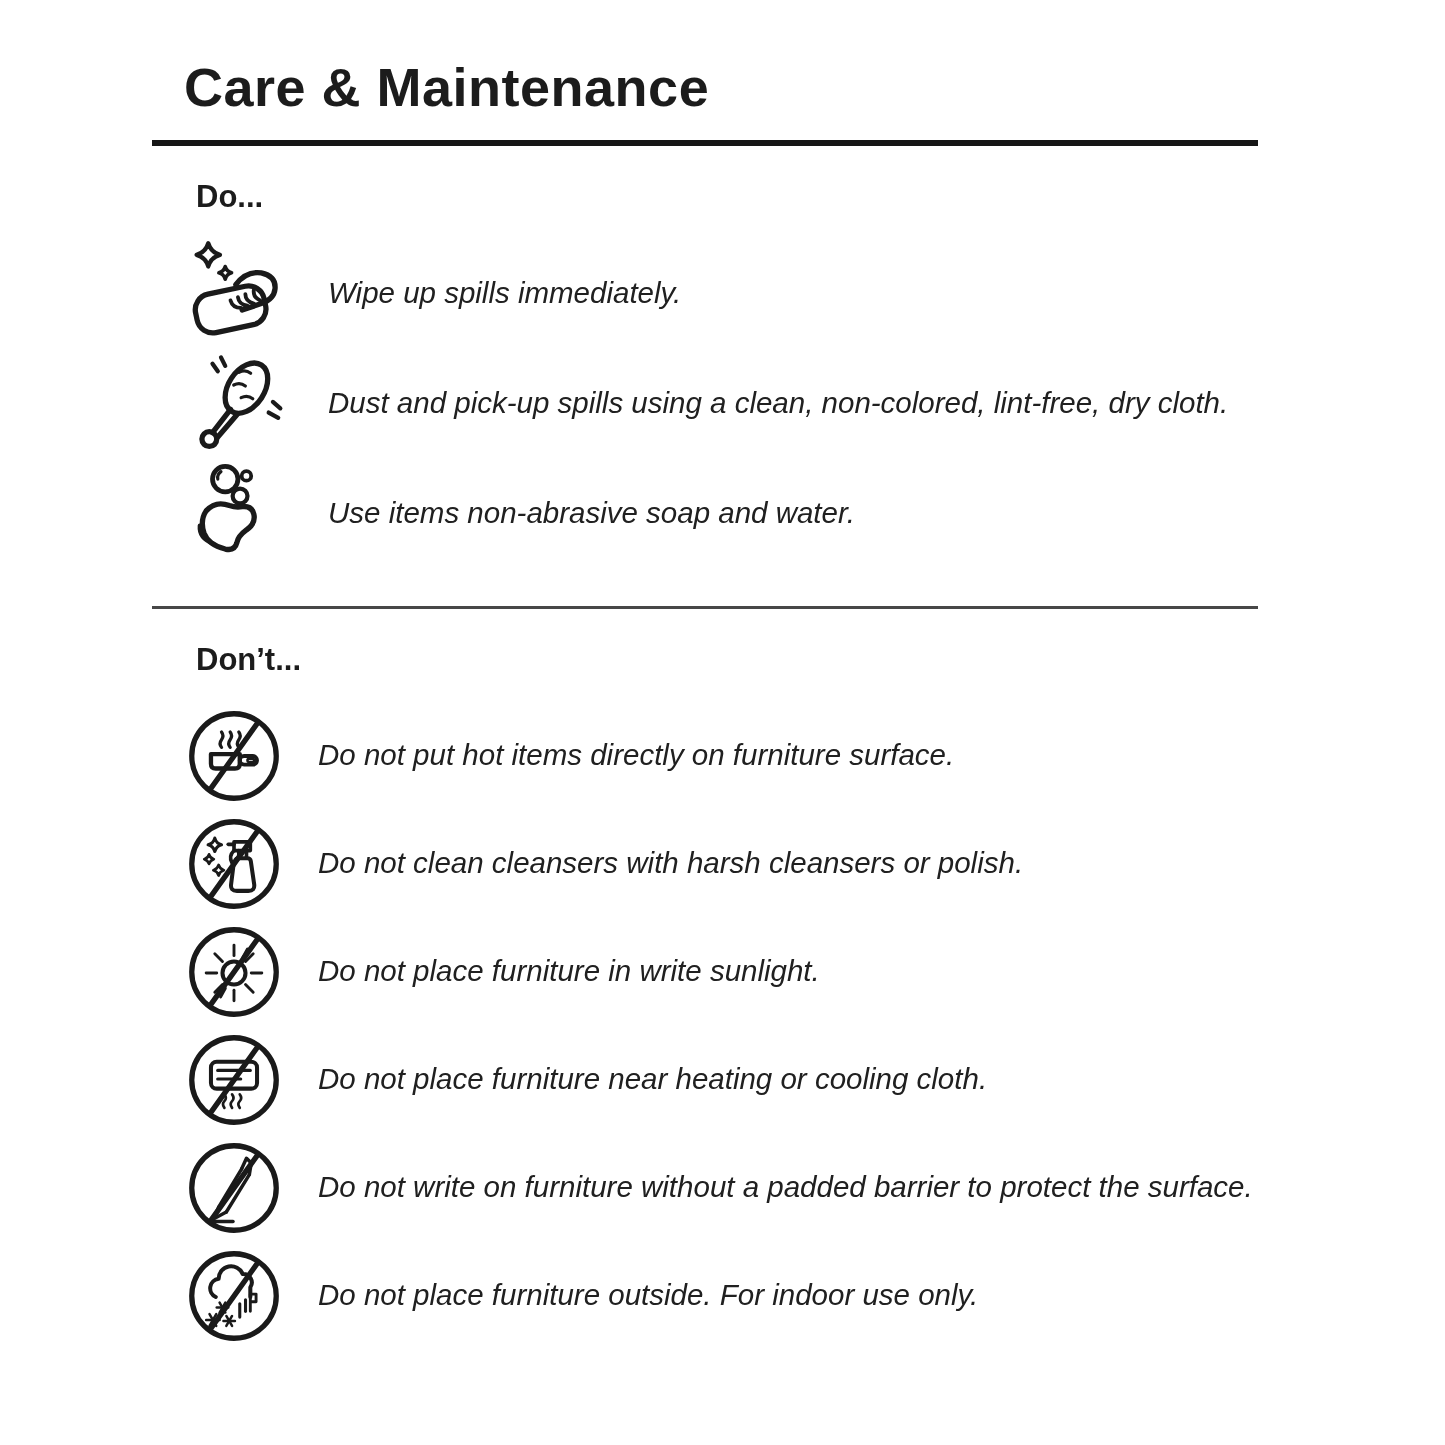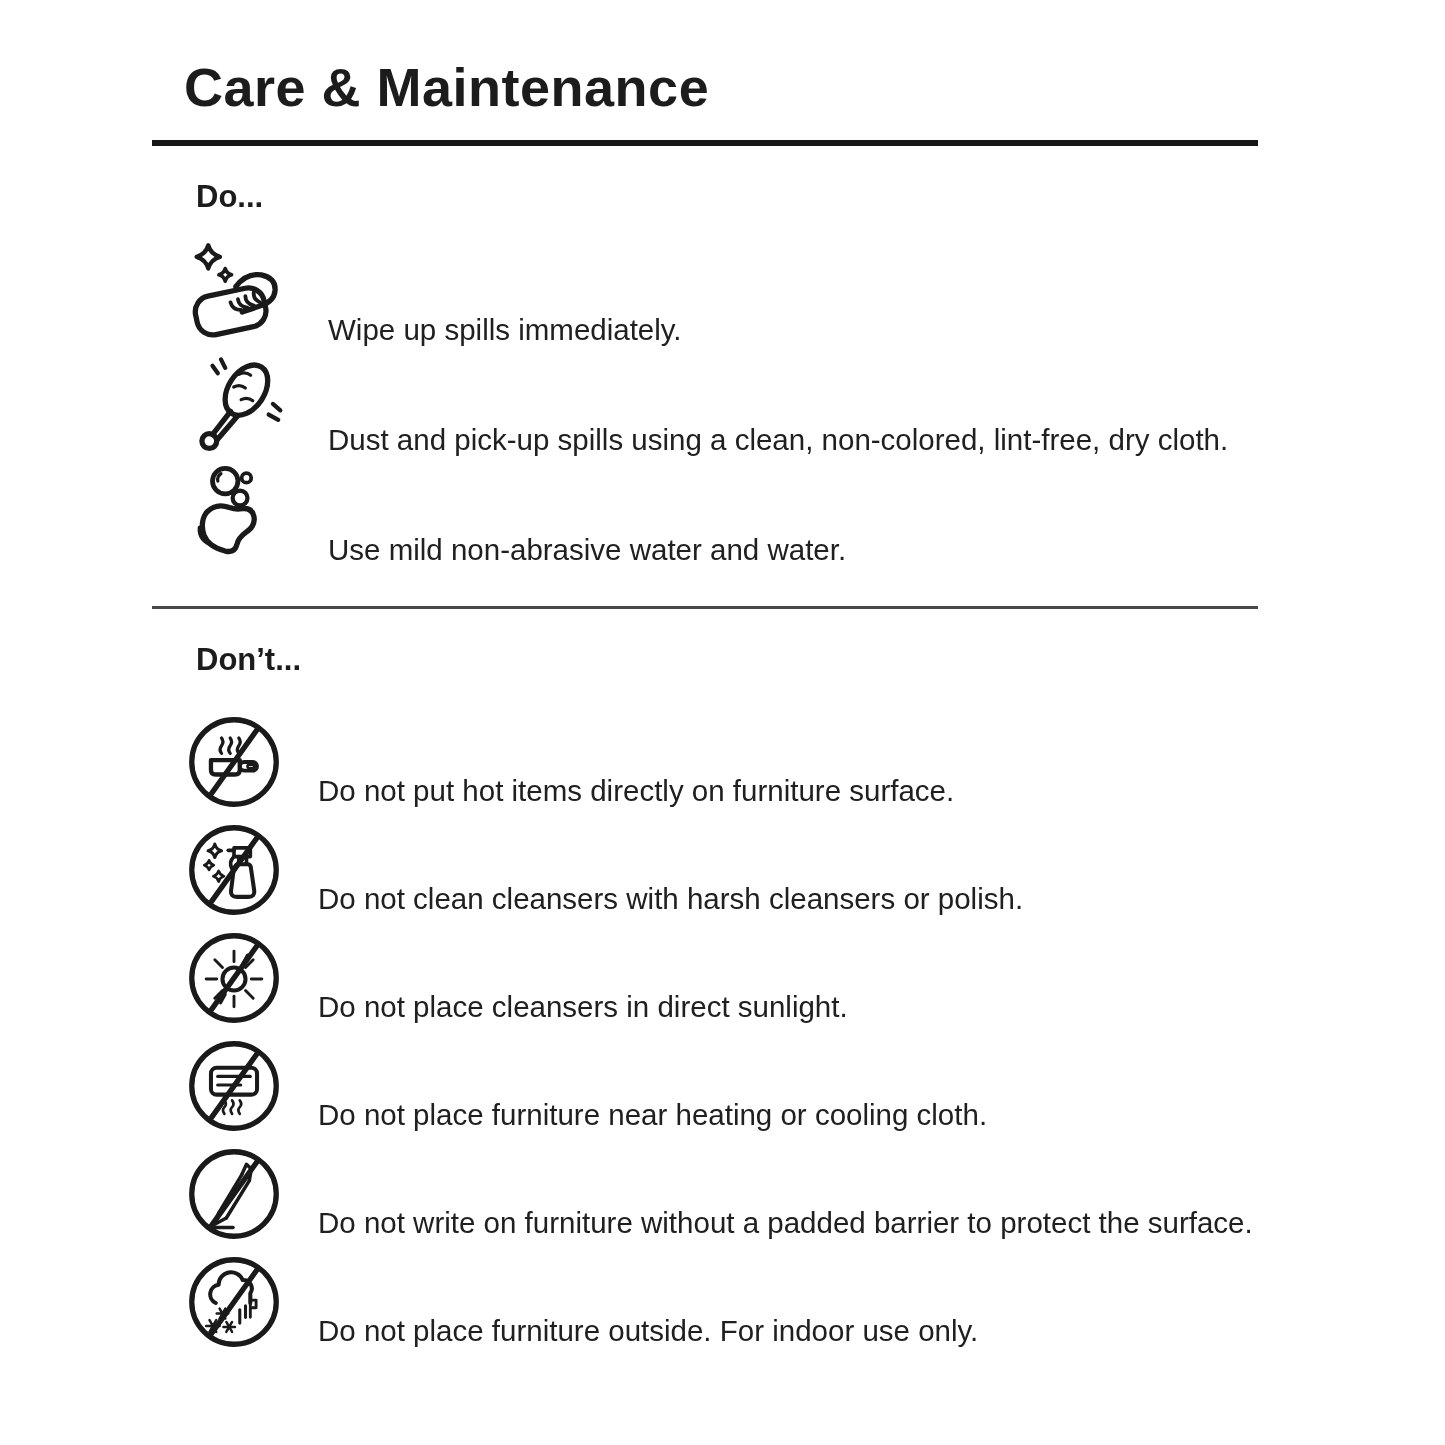--- a/index.html
+++ b/index.html
@@ -18,21 +18,21 @@
     margin: 0 0 0 32px; letter-spacing: 0.5px; color: #1c1c1c;
   }
   .rule-thick { width: 1106px; height: 6px; background: #161616; margin-top: 24px; }
   .rule-thin  { width: 1106px; height: 3px;  background: #474747; margin-top: 38px; }
 
   h2.section-heading {
     font-size: 31px; font-weight: bold; line-height: 1.1;
     margin: 34px 0 24px 44px; color: #1c1c1c;
   }
 
-  .row { display: flex; align-items: flex-end; margin-left: 34px; }
+  .row { display: flex; align-items: center; margin-left: 34px; font-style: italic; }
   .do-row   { height: 110px; }
   .dont-row { height: 108px; }
 
   .icon-box {
     flex: 0 0 auto; display: flex; align-items: center; justify-content: center;
     margin-right: 36px;
   }
   .do-box   { width: 106px; height: 106px; }
   .dont-box { width: 96px;  height: 96px; }
   .icon-box svg { width: 100%; height: 100%; }
@@ -94,21 +94,21 @@
       <span class="icon-box do-box">
         <svg viewBox="0 0 100 100" aria-hidden="true">
           <circle class="stk" stroke-width="4.5" cx="37" cy="18" r="12"></circle>
           <path class="stk" stroke-width="3" d="M33 11 a7 7 0 0 0 -3 7"></path>
           <circle class="stk" stroke-width="3.6" cx="57" cy="15" r="4.5"></circle>
           <circle class="stk" stroke-width="4" cx="51" cy="34" r="7"></circle>
           <path class="stk" stroke-width="5" d="M19 48 q9 -10 22 -5 q6 2 12 1 q9 -1 11 7 q2 9 -7 15 q-8 6 -9 12 q-2 8 -11 6 q-16 -4 -20 -15 q-4 -12 2 -21 z"></path>
           <path class="stk" stroke-width="4" d="M13 62 q-1 12 13 17"></path>
         </svg>
       </span>
-      <p>Use mild non-abrasive water and water.</p>
+      <p>Use items non-abrasive soap and water.</p>
     </div>
   </section>
 
   <div class="rule-thin"></div>
 
   <section>
     <h2 class="section-heading">Don’t...</h2>
 
     <div class="row dont-row">
       <span class="icon-box dont-box">
@@ -155,21 +155,21 @@
           <line class="stk" stroke-width="3" x1="68" y1="51" x2="79" y2="51"></line>
           <line class="stk" stroke-width="3" x1="62" y1="39" x2="70" y2="31"></line>
           <line class="stk" stroke-width="3" x1="38" y1="39" x2="30" y2="31"></line>
           <line class="stk" stroke-width="3" x1="62" y1="63" x2="70" y2="71"></line>
           <line class="stk" stroke-width="3" x1="38" y1="63" x2="30" y2="71"></line>
           <line class="stk" stroke-width="3" x1="59" y1="35" x2="64" y2="26"></line>
           <line class="stk" stroke-width="3" x1="41" y1="67" x2="36" y2="76"></line>
           <line class="stk" stroke-width="5.5" x1="75" y1="15" x2="25" y2="85"></line>
         </svg>
       </span>
-      <p>Do not place cleansers in direct sunlight.</p>
+      <p>Do not place furniture in write sunlight.</p>
     </div>
 
     <div class="row dont-row">
       <span class="icon-box dont-box">
         <svg viewBox="0 0 100 100" aria-hidden="true">
           <circle class="stk" stroke-width="5.5" cx="50" cy="50" r="44"></circle>
           <rect class="stk" stroke-width="4.2" x="26" y="31" width="48" height="28" rx="6"></rect>
           <line class="stk" stroke-width="3.2" x1="33" y1="40" x2="67" y2="40"></line>
           <line class="stk" stroke-width="3.2" x1="33" y1="49" x2="57" y2="49"></line>
           <path class="stk" stroke-width="2.8" d="M40 79 q-3 -4 0 -7 q3 -3 0 -7"></path>

